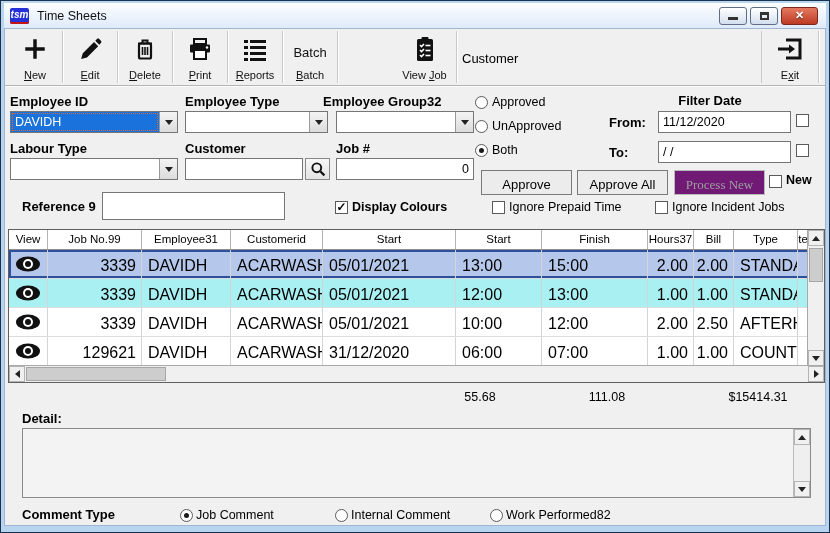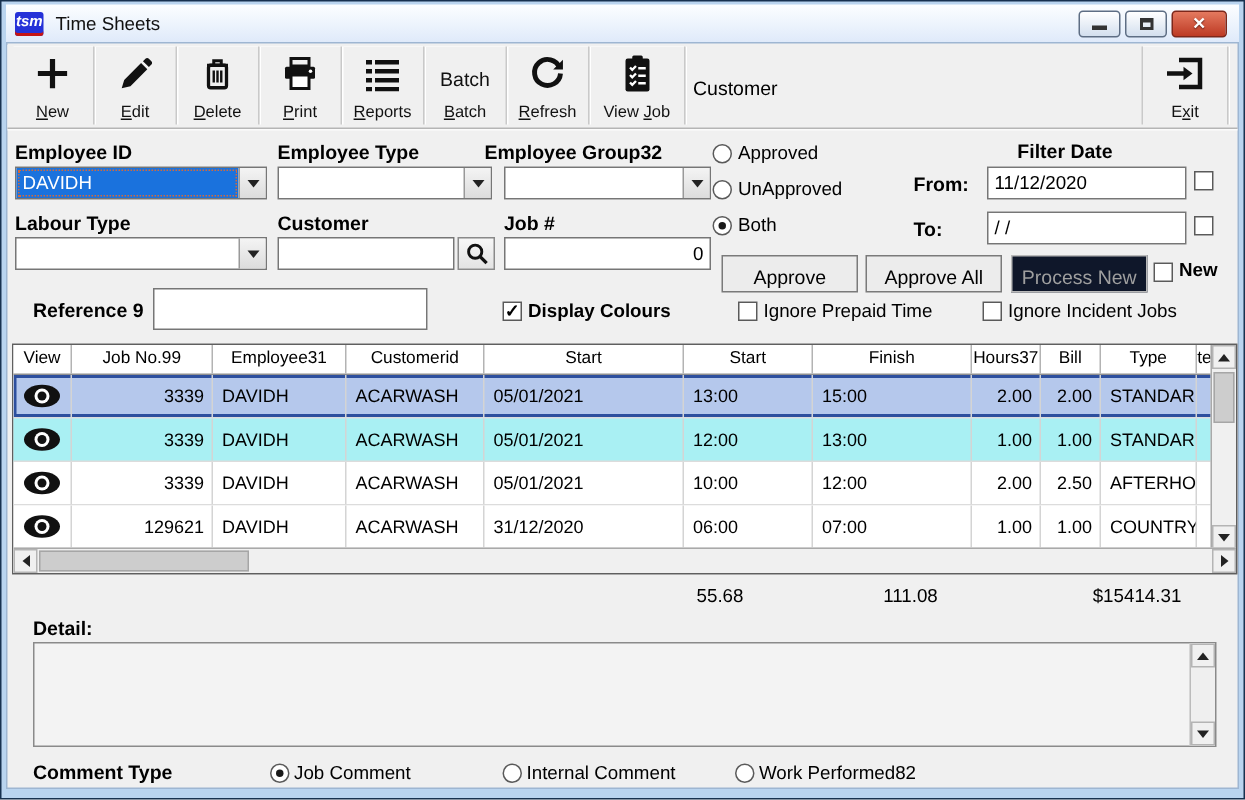--- a/index.html
+++ b/index.html
@@ -58,29 +58,29 @@
   .radio { position:absolute; width:13px; height:13px; border:1px solid #5a5a5a; border-radius:50%; background:#fff; }
   .radio.on::after { content:""; position:absolute; left:3px; top:3px; width:5px; height:5px; border-radius:50%; background:#1a1a1a; }
   .rlabel { position:absolute; font-size:12.5px; }
   .checkbox { position:absolute; width:13px; height:13px; border:1px solid #5a5a5a; background:#fff;
               font-size:12px; line-height:11px; text-align:center; font-weight:bold; }
   .clabel { position:absolute; font-size:12.5px; }
   .clabel.b { font-weight:bold; }
 
   .pbtn { position:absolute; height:25px; width:91px; background:#ececec; border:1px solid #7a7a7a;
           font-size:13px; text-align:center; padding-top:4px; cursor:pointer; font-family:"Liberation Sans",sans-serif; }
-  .pbtn.disabled { color:#9f9f9f; border-color:#b9b9b9; background:#0f172a; }
+  .pbtn.disabled { color:#9f9f9f; border-color:#b9b9b9; background:#701a75;font-family:Liberation Serif, serif; }
 
   
   .grid { position:absolute; left:3px; top:200px; width:817px; height:154px; background:#fff; border:1px solid #5f5f5f; }
   .ghead { display:flex; height:20px; background:#fff; border-bottom:1px solid #909090; }
   .ghead .hc { font-size:11.5px; text-align:center; padding-top:3px; border-right:1px solid #b3b3b3;
                overflow:hidden; white-space:nowrap; }
   .grow { display:flex; height:29px; background:#fff; border-bottom:1px solid #dcdcdc; cursor:pointer; }
-  .grow .c { font-size:12px; padding-top:7px; border-right:1px solid #d4d4d4; overflow:hidden; white-space:nowrap; }
+  .grow .c { font-size:16px; padding-top:7px; border-right:1px solid #d4d4d4; overflow:hidden; white-space:nowrap; }
   .grow.selected { background:#b5c8ec; box-shadow:inset 0 0 0 2px #2d4f9e; }
   .grow.cyan { background:#a9f0f3; }
   .c.r { text-align:right; padding-right:5px; }
   .c.l { padding-left:6px; }
   .c.view { display:flex; align-items:center; justify-content:center; padding-top:0; }
   .w0{width:39px}.w1{width:94px}.w2{width:89px}.w3{width:92px}.w4{width:133px}
   .w5{width:86px}.w6{width:106px}.w7{width:46px}.w8{width:40px}.w9{width:64px}.w10{width:10px; border-right:none!important;}
   .vscroll { position:absolute; right:0; top:0; width:17px; height:136px; background:#f0f0f0; border-left:1px solid #a9a9a9; }
   .hscroll { position:absolute; left:0; bottom:0; width:100%; height:17px; background:#f0f0f0; border-top:1px solid #a9a9a9; }
   .sb-btn { position:absolute; width:16px; height:16px; background:#f0f0f0; border:1px solid #b4b4b4;
@@ -171,29 +171,20 @@
                 <rect x="8" y="21" width="16" height="3"></rect>
               </g>
             </svg>
         </span>
         <span class="lbl"><span></span><span class="mn">R</span><span>eports</span></span>
       </button>
       <button class="tbtn" style="left:278px;width:55px">
         <span class="ico icon-text">Batch</span>
         <span class="lbl"><span></span><span class="mn">B</span><span>atch</span></span>
       </button>
-      <button class="tbtn" style="left:333px;width:55px">
-        <span class="ico">
-          <svg width="26" height="26" viewBox="0 0 24 24">
-              <path d="M19.5 8.5A8 8 0 1 0 20 12" fill="none" stroke="#111" stroke-width="3"></path>
-              <path d="M21.5 3.5v6h-6z" fill="#111"></path>
-            </svg>
-        </span>
-        <span class="lbl"><span></span><span class="mn">R</span><span>efresh</span></span>
-      </button>
       <button class="tbtn" style="left:388px;width:64px">
         <span class="ico">
           <svg width="22" height="27" viewBox="0 0 22 27">
               <rect x="3" y="3" width="16" height="22" rx="1.5" fill="#111"></rect>
               <rect x="7.5" y="1" width="7" height="4" rx="1" fill="#111"></rect>
               <g stroke="#fff" stroke-width="1.6">
                 <path d="M6 9l1.5 1.5L10 8"></path>
                 <path d="M11.5 9.5h5"></path>
                 <path d="M6 14l1.5 1.5L10 13"></path>
                 <path d="M11.5 14.5h5"></path>

